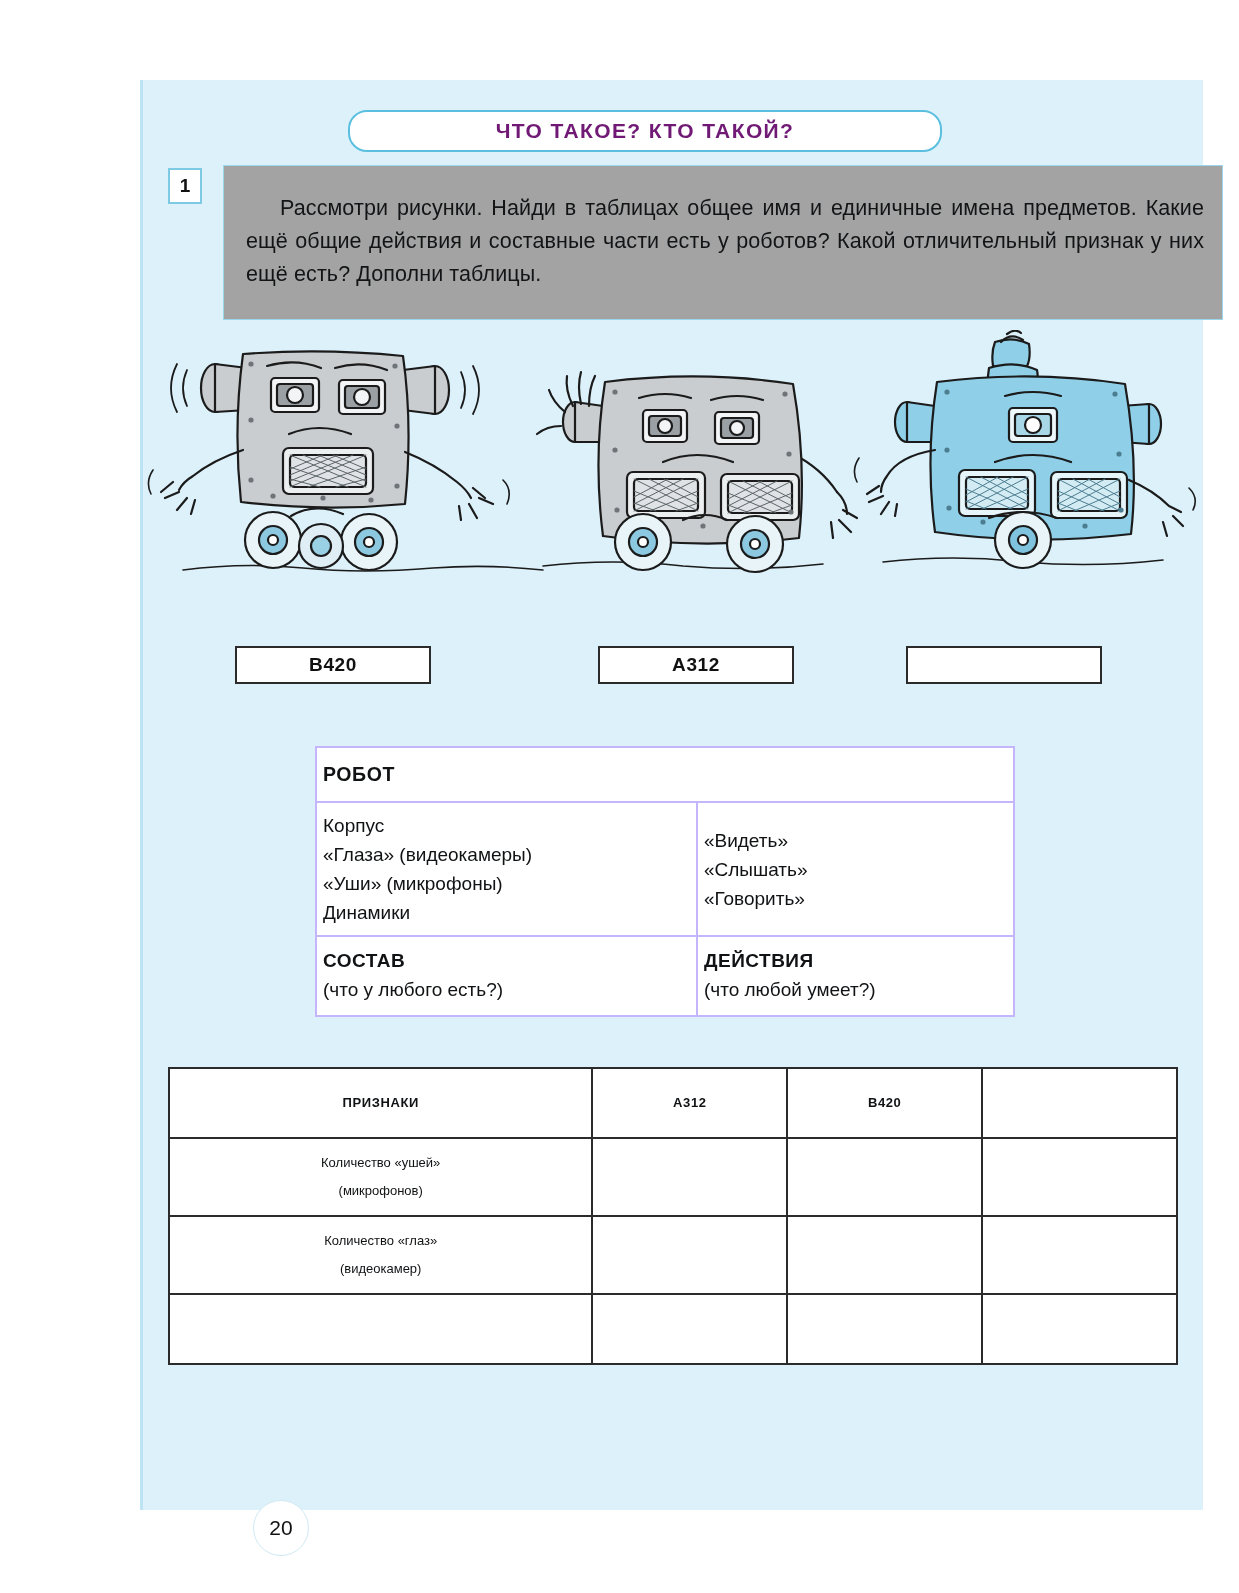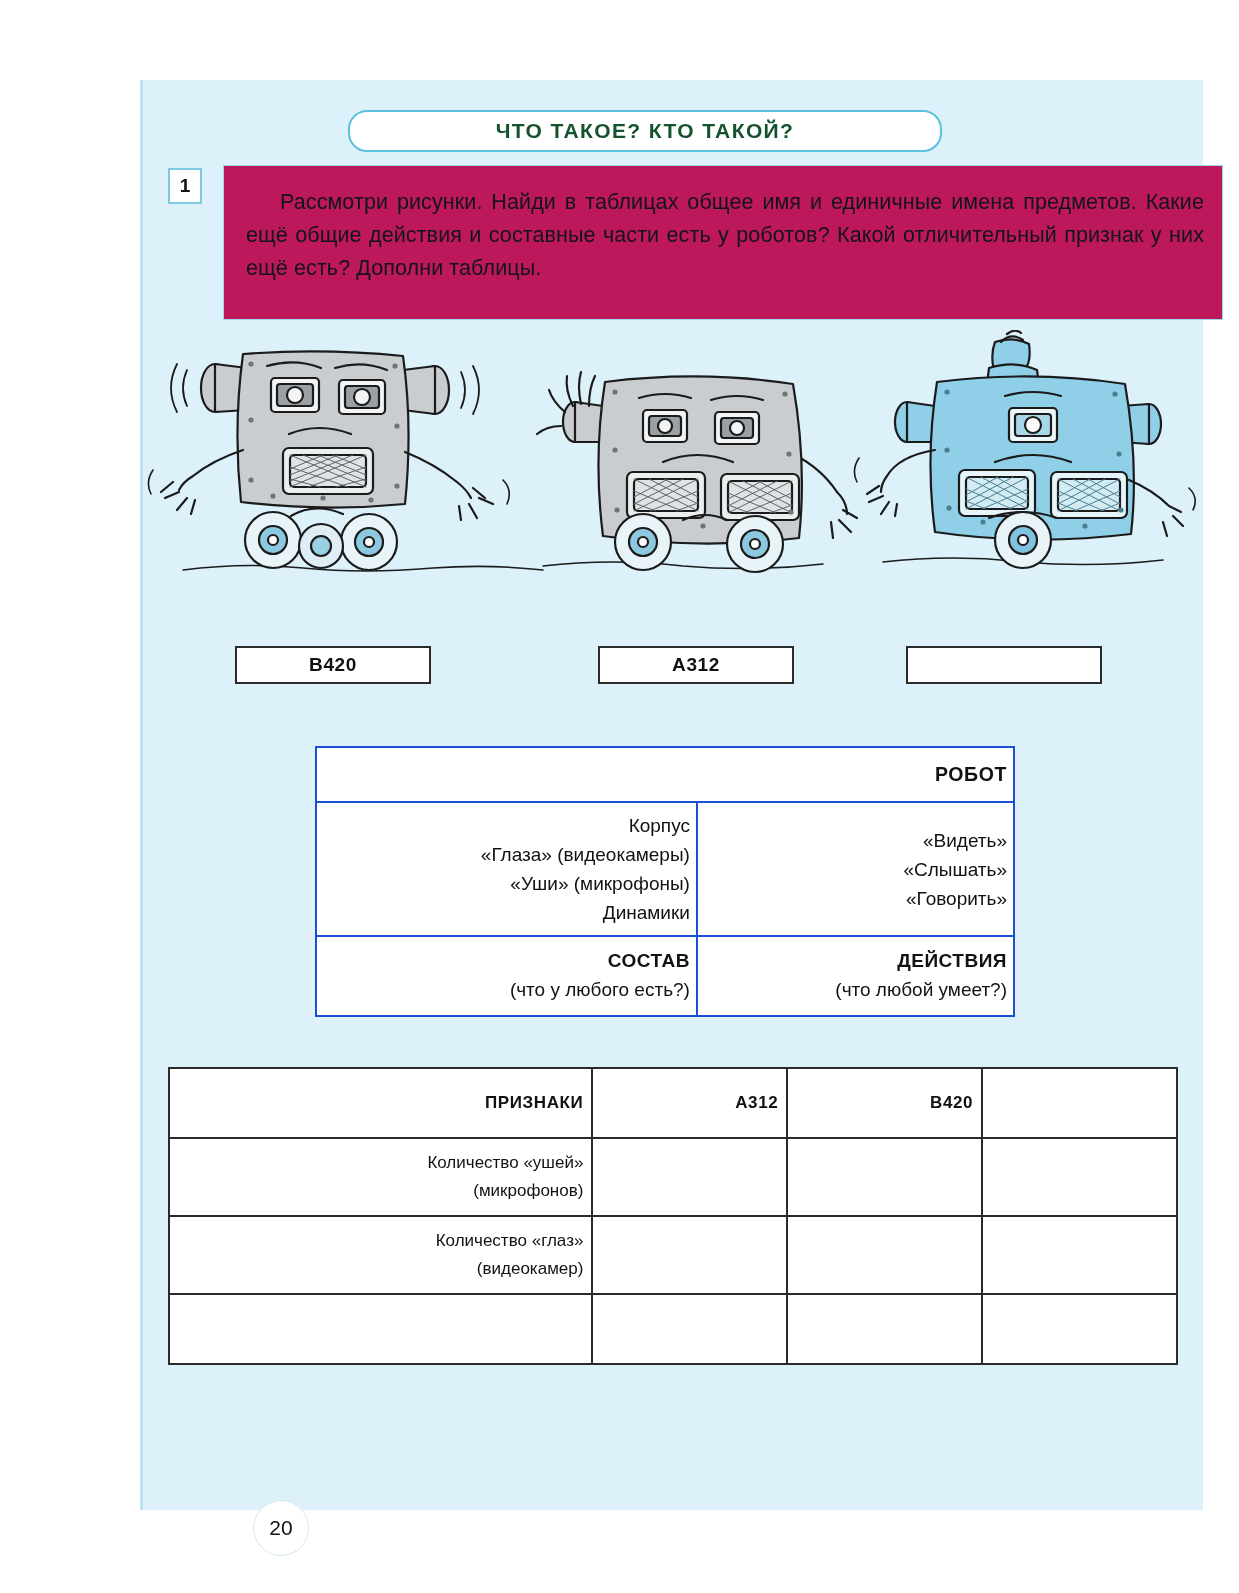--- a/index.html
+++ b/index.html
@@ -43,21 +43,21 @@
     border: 2px solid #5bbfdf;
     border-radius: 19px;
     display: flex;
     align-items: center;
     justify-content: center;
   }
   .title-banner span {
     font-size: 21px;
     font-weight: bold;
     letter-spacing: 1.4px;
-    color: #14532d;
+    color: #701a75;
   }
 
   
   .task-num {
     position: absolute;
     left: 25px;
     top: 88px;
     width: 30px;
     height: 32px;
     border: 2px solid #7ec9e4;
@@ -68,24 +68,24 @@
     font-size: 19px;
     font-weight: bold;
     color: #111;
   }
   .task-box {
     position: absolute;
     left: 80px;
     top: 85px;
     width: 1000px;
     height: 155px;
-    background: #be185d;
+    background: #a3a3a3;
     border: 1px solid #9bd7ea;
     box-sizing: border-box;
-    padding: 20px 18px 10px 22px;
+    padding: 26px 18px 10px 22px;
   }
   .task-bullet {
     position: absolute;
     left: 98px;
     top: 100px;
     width: 11px;
     height: 11px;
     border-radius: 50%;
     background: #2d9bd0;
   }
@@ -131,22 +131,22 @@
   
   .tbl-robot {
     position: absolute;
     left: 172px;
     top: 666px;
     width: 700px;
     border-collapse: collapse;
     background: #ffffff;
   }
   .tbl-robot td {
-    border: 2px solid #1d4ed8;
-    text-align: right;
+    border: 2px solid #c4b5fd;
+    text-align: left;
     color: #101214;
     padding: 8px 6px;
     font-size: 19px;
     line-height: 29px;
   }
   .tbl-robot .hdr {
     font-weight: bold;
     font-size: 19.5px;
     letter-spacing: .6px;
     padding: 12px 6px;
@@ -166,23 +166,23 @@
     position: absolute;
     left: 25px;
     top: 987px;
     width: 1010px;
     border-collapse: collapse;
     background: #ffffff;
   }
   .tbl-sign td {
     border: 2px solid #2b2b2b;
     color: #101214;
-    font-size: 17px;
+    font-size: 13px;
     line-height: 28px;
-    text-align: right;
+    text-align: center;
     vertical-align: middle;
     padding: 10px 8px;
     height: 48px;
   }
   .tbl-sign .c0 { width: 42%; }
   .tbl-sign .c1, .tbl-sign .c2, .tbl-sign .c3 { width: 19.33%; }
   .tbl-sign .bold { font-weight: bold; letter-spacing: .6px; }
 
   
   .pagenum {

